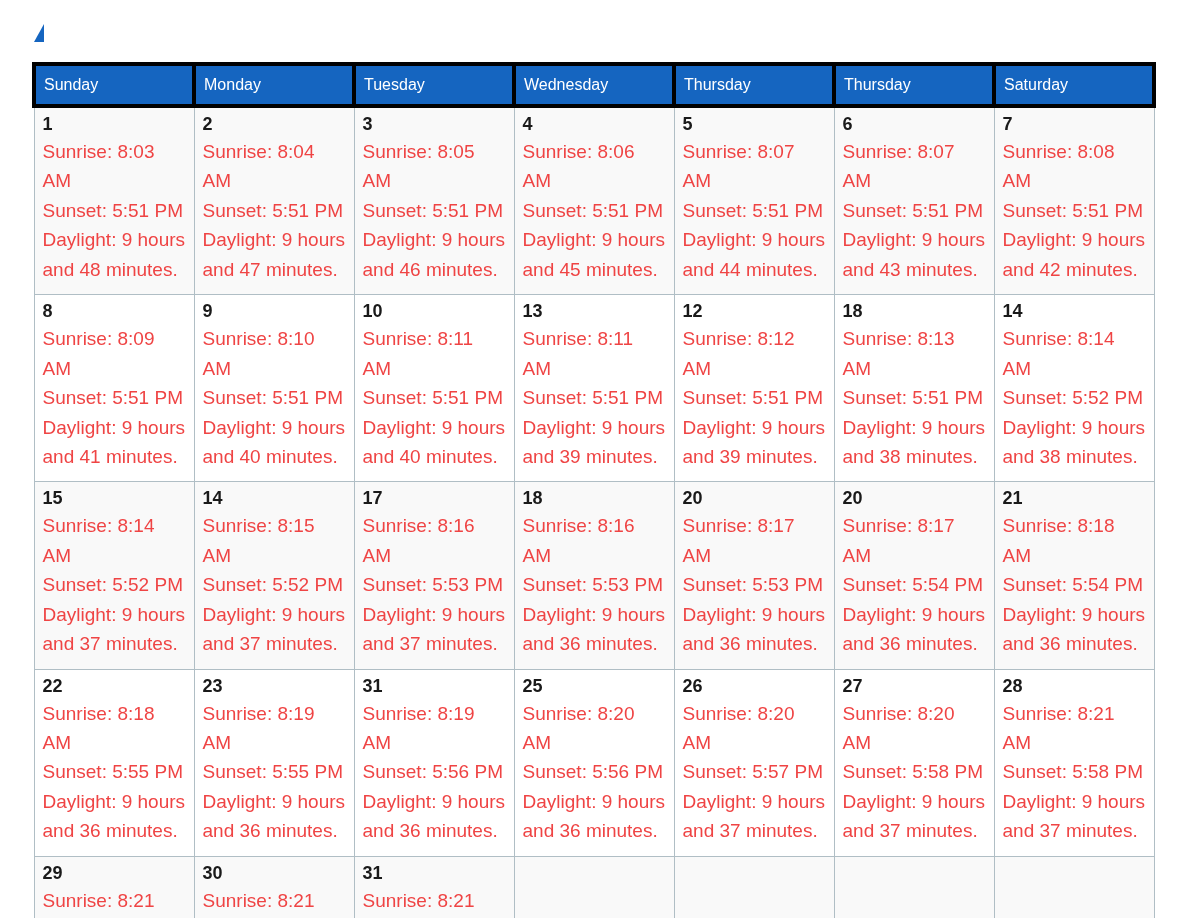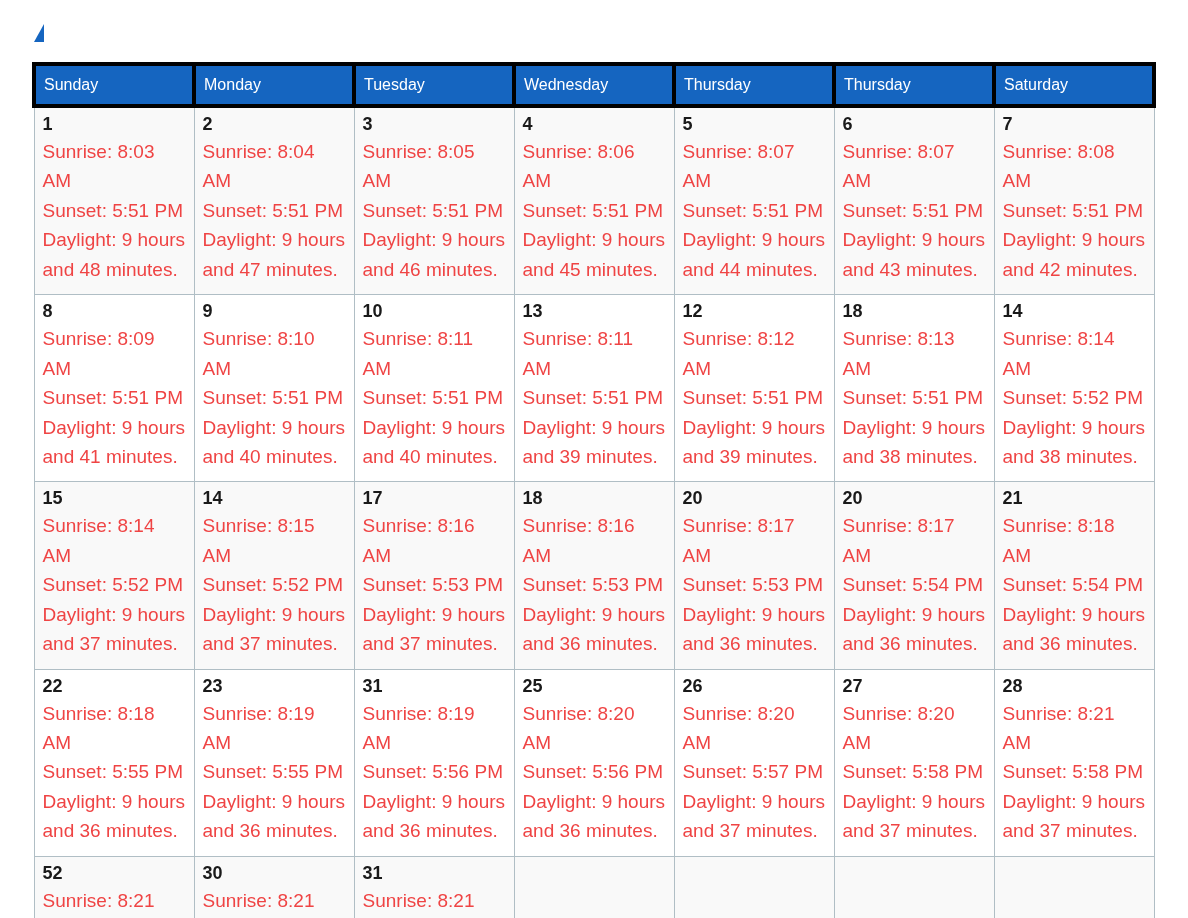--- a/index.html
+++ b/index.html
@@ -245,21 +245,21 @@
           <span class="day-num">27</span>
         <div class="day-info">Sunrise: 8:20 AM<br>Sunset: 5:58 PM<br>Daylight: 9 hours<br>and 37 minutes.</div>
         </td>
         <td>
           <span class="day-num">28</span>
         <div class="day-info">Sunrise: 8:21 AM<br>Sunset: 5:58 PM<br>Daylight: 9 hours<br>and 37 minutes.</div>
         </td>
       </tr>
       <tr>
         <td>
-          <span class="day-num">52</span>
+          <span class="day-num">29</span>
         <div class="day-info">Sunrise: 8:21 AM<br>Sunset: 5:59 PM<br>Daylight: 9 hours<br>and 38 minutes.</div>
         </td>
         <td>
           <span class="day-num">30</span>
         <div class="day-info">Sunrise: 8:21 AM<br>Sunset: 6:00 PM<br>Daylight: 9 hours<br>and 38 minutes.</div>
         </td>
         <td>
           <span class="day-num">31</span>
         <div class="day-info">Sunrise: 8:21 AM<br>Sunset: 6:01 PM<br>Daylight: 9 hours<br>and 39 minutes.</div>
         </td>

